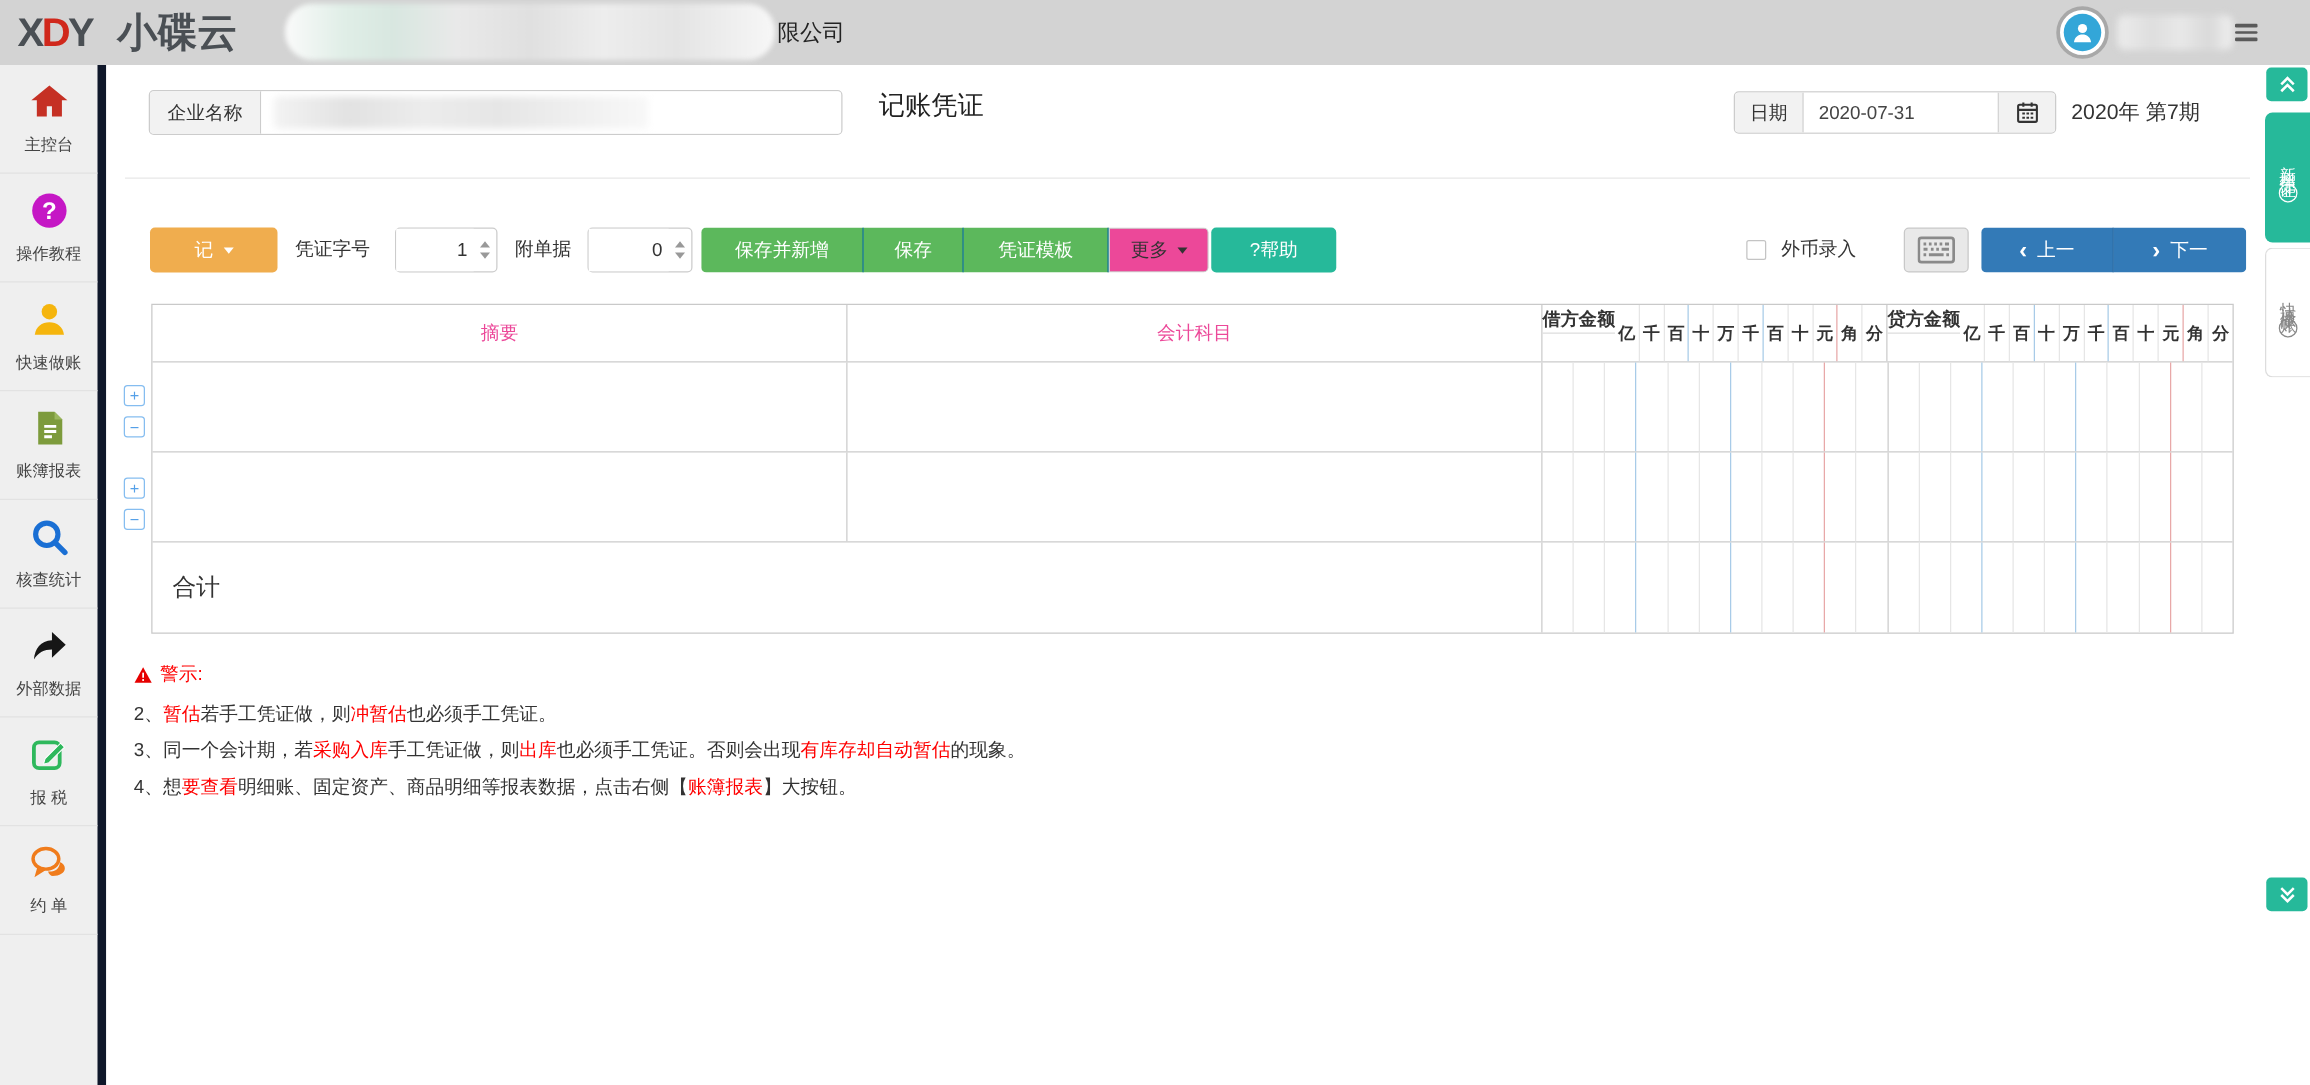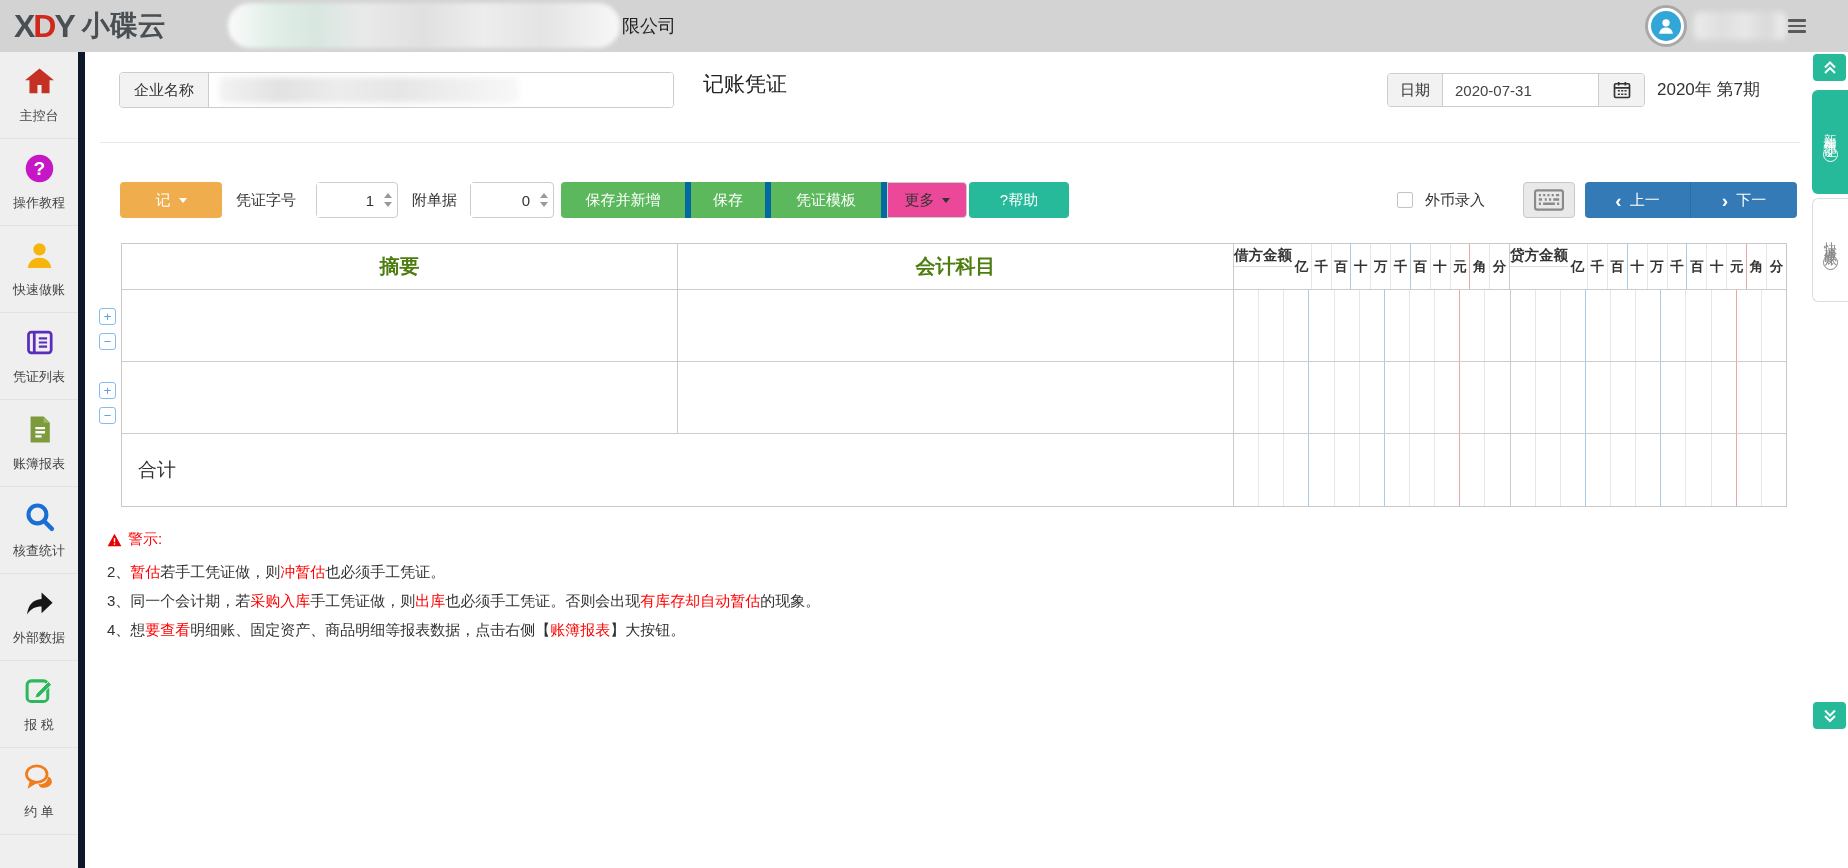--- a/index.html
+++ b/index.html
@@ -4,21 +4,21 @@
 <style>
   *{margin:0;padding:0;box-sizing:border-box}
   body{background:#fff}
   .screen{position:relative;width:1848px;height:868px;background:#fff;overflow:hidden;
           font-family:"Liberation Sans","DejaVu Sans",sans-serif;color:#333}
   
   .topbar{position:absolute;left:0;top:0;width:1848px;height:52px;background:#d3d3d3}
   .logo{position:absolute;left:14px;top:7px;display:flex;align-items:flex-end;cursor:pointer}
   .logo .lx{font-size:32px;font-weight:bold;color:#4a4f54;letter-spacing:-2px}
   .logo .ld{font-size:32px;font-weight:bold;color:#d0281c;letter-spacing:-2px}
-  .logo .lname{font-size:28px;font-weight:bold;color:#4a4f54;margin-left:8px;line-height:38px}
+  .logo .lname{font-size:32px;font-weight:bold;color:#4a4f54;margin-left:20px;line-height:38px}
   .blur-pill{position:absolute;left:228px;top:3px;width:392px;height:45px;border-radius:22px;
     background:linear-gradient(90deg,#fafafa 0%,#e0eee7 12%,#d8e7e0 22%,#e9e9e9 35%,#e0e0e0 50%,#ededed 65%,#e4e4e4 80%,#f7f7f7 100%);
     filter:blur(2px)}
   .co-suffix{position:absolute;left:622px;top:0;height:52px;line-height:52px;font-size:18px;color:#222}
   .avatar{position:absolute;left:1645px;top:5px;width:42px;height:42px;border-radius:50%;
     background:#fff;border:3px solid #a8a8a8;display:flex;align-items:center;justify-content:center;cursor:pointer}
   .avatar .av-in{width:30px;height:30px;border-radius:50%;background:#33a6d8;display:flex;align-items:center;justify-content:center}
   .user-blur{position:absolute;left:1694px;top:12px;width:92px;height:28px;border-radius:6px;
     background:linear-gradient(90deg,#ececec,#dedede 30%,#e8e8e8 55%,#d9d9d9 80%,#f0f0f0);filter:blur(3px)}
   .hamburger{position:absolute;left:1788px;top:19px;width:18px;cursor:pointer}
@@ -51,35 +51,35 @@
   .btn{display:flex;align-items:center;justify-content:center;font-size:15px;cursor:pointer;height:36px}
   .voucher-btn{left:35px;width:102px;background:#f0ad4e;color:#fff;border-radius:4px;gap:8px}
   .caret{width:0;height:0;border-left:4px solid transparent;border-right:4px solid transparent;border-top:5px solid currentColor}
   .tb-label{position:absolute;top:130px;height:36px;line-height:36px;font-size:15px;color:#333}
   .spin{position:absolute;top:130px;height:36px;border:1px solid #ccc;border-radius:4px;background:#fff;display:flex}
   .spin input{flex:1;border:none;outline:none;text-align:right;font-size:15px;color:#333;padding-right:5px;width:50px;font-family:inherit}
   .spin-arrows{width:18px;display:flex;flex-direction:column;align-items:center;justify-content:center;gap:4px;cursor:pointer}
   .sa-up{width:0;height:0;border-left:4px solid transparent;border-right:4px solid transparent;border-bottom:5px solid #999}
   .sa-down{width:0;height:0;border-left:4px solid transparent;border-right:4px solid transparent;border-top:5px solid #999}
   .save-group{position:absolute;left:476px;top:130px;display:flex;border-radius:4px;overflow:hidden}
-  .sv-btn{background:#5cb85c;color:#fff;border-right:6px solid #0369a1}
+  .sv-btn{background:#5cb85c;color:#fff;border-right:1px solid #0369a1}
   .more-btn{background:#ec4899;color:#333;border:1px solid #ccc;border-radius:0 4px 4px 0;gap:7px}
   .help-btn{left:884px;width:100px;background:#26b99a;color:#fff;border-radius:4px}
   .fx-check{position:absolute;left:1312px;top:140px;width:16px;height:16px;border:1px solid #c4c4c4;border-radius:2px;background:#fff;cursor:pointer}
   .fx-label{left:1340px}
   .kb-btn{position:absolute;left:1438px;top:130px;width:52px;height:36px;background:#e9e9e9;border:1px solid #c8c8c8;border-radius:4px;
     display:flex;align-items:center;justify-content:center;cursor:pointer}
   .nav-group{position:absolute;left:1500px;top:130px;display:flex;border-radius:4px;overflow:hidden}
   .nav-btn{width:106px;background:#337ab7;color:#fff;gap:8px;font-size:15px}
   .nav-btn.first{border-right:1px solid #2e6da4}
   .nav-chev{font-size:19px;font-weight:bold;line-height:1}
   
   .vtable{position:absolute;left:36px;top:191px;width:1666px;height:264px;border:1px solid #c9c9c9;background:#fff}
   .vt-hdr{display:flex;height:46px;border-bottom:1px solid #ccc}
-  .hcell{display:flex;align-items:center;justify-content:center;font-weight:bold;font-size:20px;color:#4d7c0f}
+  .hcell{display:flex;align-items:center;justify-content:center;font-weight:normal;font-size:15px;color:#ec4899}
   .w-sum{width:556px;border-right:1px solid #ccc}
   .w-acc{width:556px;border-right:1px solid #ccc}
   .w-amt{width:276px;display:flex;flex-direction:row}
   .w-amt.debit{border-right:1px solid #ccc}
   .amt-title{height:23px;border-bottom:1px solid #ddd;display:flex;align-items:center;justify-content:center;font-weight:bold;font-size:14.5px;color:#333}
   .digit-row{display:flex;flex:1;min-height:0}
   .dc{flex:1;border-right:1px solid #e6e6e6;display:flex;align-items:center;justify-content:center;
     font-size:13.5px;font-weight:bold;color:#333}
   .dc.b{border-right-color:#a8cbe8}
   .dc.r{border-right-color:#e8a8a8}
@@ -150,28 +150,20 @@
           <text x="12" y="17" text-anchor="middle" font-size="14" font-weight="bold" fill="#fff">?</text>
         </svg>
       <span class="sb-label">操作教程</span>
     </div>
     <div class="sb-item">
       <svg viewBox="0 0 24 24">
           <circle cx="12" cy="7.5" r="4.5" fill="#f5b50d"></circle>
           <path d="M3.5 21c.6-5 4.2-7.4 8.5-7.4s7.9 2.4 8.5 7.4z" fill="#f5b50d"></path>
         </svg>
       <span class="sb-label">快速做账</span>
-    </div>
-    <div class="sb-item">
-      <svg viewBox="0 0 24 24">
-          <rect x="4" y="4.5" width="16.5" height="15" rx="2" fill="none" stroke="#5b2dbd" stroke-width="2"></rect>
-          <path d="M8.2 4.5v15" stroke="#5b2dbd" stroke-width="2"></path>
-          <path d="M11.5 9h6M11.5 12h6M11.5 15h6" stroke="#5b2dbd" stroke-width="1.6"></path>
-        </svg>
-      <span class="sb-label">凭证列表</span>
     </div>
     <div class="sb-item">
       <svg viewBox="0 0 24 24">
           <path d="M5.5 2.5h9.5l4.5 4.5v14.5H5.5z" fill="#7d9b3c"></path>
           <path d="M15 2.5V7h4.5" fill="#9cb85e"></path>
           <path d="M9 11h7M9 14h7M9 17h4.5" stroke="#fff" stroke-width="1.7"></path>
         </svg>
       <span class="sb-label">账簿报表</span>
     </div>
     <div class="sb-item">

